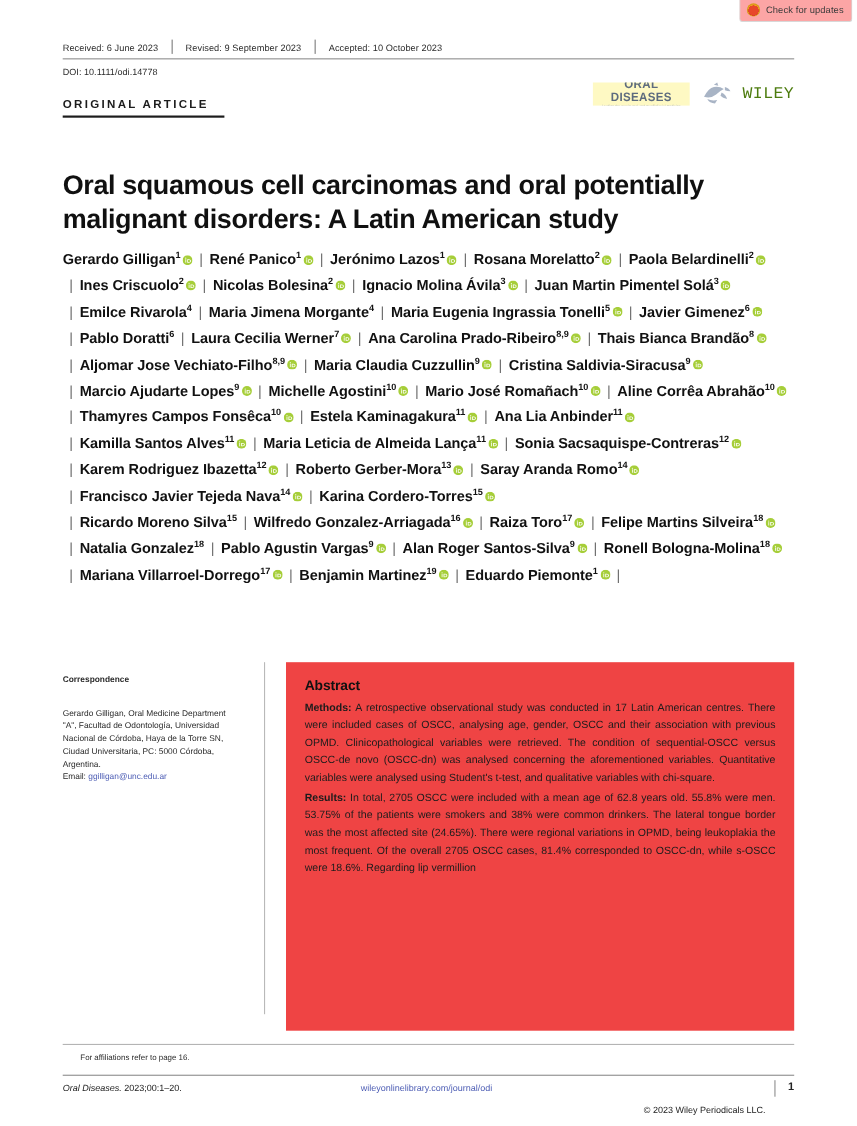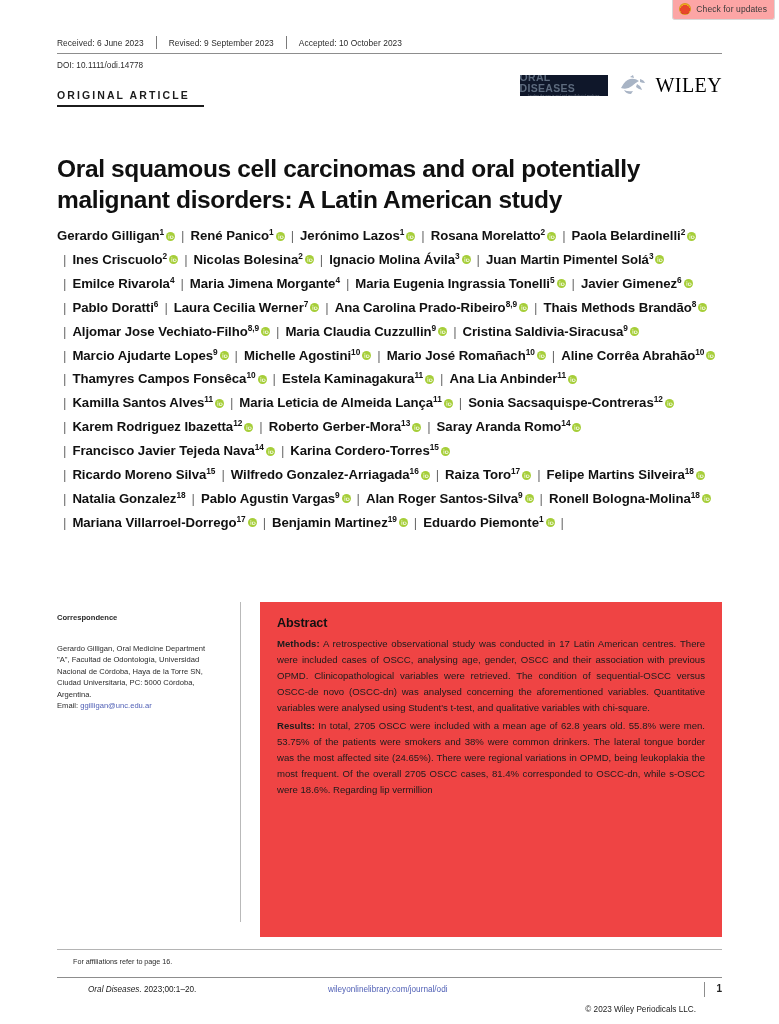--- a/index.html
+++ b/index.html
@@ -117,26 +117,27 @@
     position: absolute;
     top: 74px;
     right: 0;
     display: flex;
     align-items: center;
     gap: 7px;
   }
   .journal-logo {
     width: 88px;
     height: 21px;
-    background: #0f172a;
+    background: #fef9c3;
     display: flex;
     flex-direction: column;
     align-items: center;
     justify-content: center;
     overflow: hidden;
+    text-align: center;
   }
   .journal-logo-name {
     font-size: 10.5px;
     font-weight: bold;
     letter-spacing: .3px;
     color: #5d6b7e;
     line-height: 1;
     transform: scaleY(1.05);
   }
   .journal-logo-tag {
@@ -146,24 +147,24 @@
     line-height: 1;
     margin-top: 1.5px;
     white-space: nowrap;
   }
   .logo-mark {
     width: 34px;
     height: 22px;
     flex: none;
   }
   .wiley-wordmark {
-    font-family: Liberation Serif, serif;
-    font-size: 20px;
+    font-family: Liberation Mono, monospace;
+    font-size: 15px;
     letter-spacing: .4px;
-    color: #000000;
+    color: #4d7c0f;
     line-height: 1;
   }
 
   
   .title {
     position: absolute;
     top: 138px;
     left: 0;
     width: 660px;
     font-size: 24.5px;
@@ -295,21 +296,20 @@
     left: 0;
     width: 665px;
     height: 20px;
     font-size: 8.2px;
     color: #222222;
   }
   .footer-citation {
     position: absolute;
     left: 0;
     top: 2px;
-    margin-left: 31px;
   }
   .footer-citation i { font-style: italic; }
   .footer-url {
     position: absolute;
     left: 271px;
     top: 2px;
     color: #4f5fb5;
   }
   .footer-copyright {
     position: absolute;
@@ -438,21 +438,21 @@
           </svg></span></span><span class="author-sep">|</span><span class="author"><span>Pablo Doratti</span><sup>6</sup></span><span class="author-sep">|</span><span class="author"><span>Laura Cecilia Werner</span><sup>7</sup><span class="orcid"><svg viewBox="0 0 32 32" width="9" height="9">
             <circle cx="16" cy="16" r="16" fill="#A6CE39"></circle>
             <rect x="9" y="13" width="2.6" height="11" fill="#fff"></rect>
             <circle cx="10.3" cy="9.6" r="1.8" fill="#fff"></circle>
             <path d="M15 13h5.4c4 0 6.6 2.4 6.6 5.5S24.4 24 20.4 24H15V13zm2.7 2.4v6.2h2.5c2.6 0 4-1.3 4-3.1s-1.4-3.1-4-3.1h-2.5z" fill="#fff"></path>
           </svg></span></span><span class="author-sep">|</span><span class="author"><span>Ana Carolina Prado-Ribeiro</span><sup>8,9</sup><span class="orcid"><svg viewBox="0 0 32 32" width="9" height="9">
             <circle cx="16" cy="16" r="16" fill="#A6CE39"></circle>
             <rect x="9" y="13" width="2.6" height="11" fill="#fff"></rect>
             <circle cx="10.3" cy="9.6" r="1.8" fill="#fff"></circle>
             <path d="M15 13h5.4c4 0 6.6 2.4 6.6 5.5S24.4 24 20.4 24H15V13zm2.7 2.4v6.2h2.5c2.6 0 4-1.3 4-3.1s-1.4-3.1-4-3.1h-2.5z" fill="#fff"></path>
-          </svg></span></span><span class="author-sep">|</span><span class="author"><span>Thais Methods Brandão</span><sup>8</sup><span class="orcid"><svg viewBox="0 0 32 32" width="9" height="9">
+          </svg></span></span><span class="author-sep">|</span><span class="author"><span>Thais Bianca Brandão</span><sup>8</sup><span class="orcid"><svg viewBox="0 0 32 32" width="9" height="9">
             <circle cx="16" cy="16" r="16" fill="#A6CE39"></circle>
             <rect x="9" y="13" width="2.6" height="11" fill="#fff"></rect>
             <circle cx="10.3" cy="9.6" r="1.8" fill="#fff"></circle>
             <path d="M15 13h5.4c4 0 6.6 2.4 6.6 5.5S24.4 24 20.4 24H15V13zm2.7 2.4v6.2h2.5c2.6 0 4-1.3 4-3.1s-1.4-3.1-4-3.1h-2.5z" fill="#fff"></path>
           </svg></span></span><span class="author-sep">|</span><span class="author"><span>Aljomar Jose Vechiato-Filho</span><sup>8,9</sup><span class="orcid"><svg viewBox="0 0 32 32" width="9" height="9">
             <circle cx="16" cy="16" r="16" fill="#A6CE39"></circle>
             <rect x="9" y="13" width="2.6" height="11" fill="#fff"></rect>
             <circle cx="10.3" cy="9.6" r="1.8" fill="#fff"></circle>
             <path d="M15 13h5.4c4 0 6.6 2.4 6.6 5.5S24.4 24 20.4 24H15V13zm2.7 2.4v6.2h2.5c2.6 0 4-1.3 4-3.1s-1.4-3.1-4-3.1h-2.5z" fill="#fff"></path>
           </svg></span></span><span class="author-sep">|</span><span class="author"><span>Maria Claudia Cuzzullin</span><sup>9</sup><span class="orcid"><svg viewBox="0 0 32 32" width="9" height="9">

